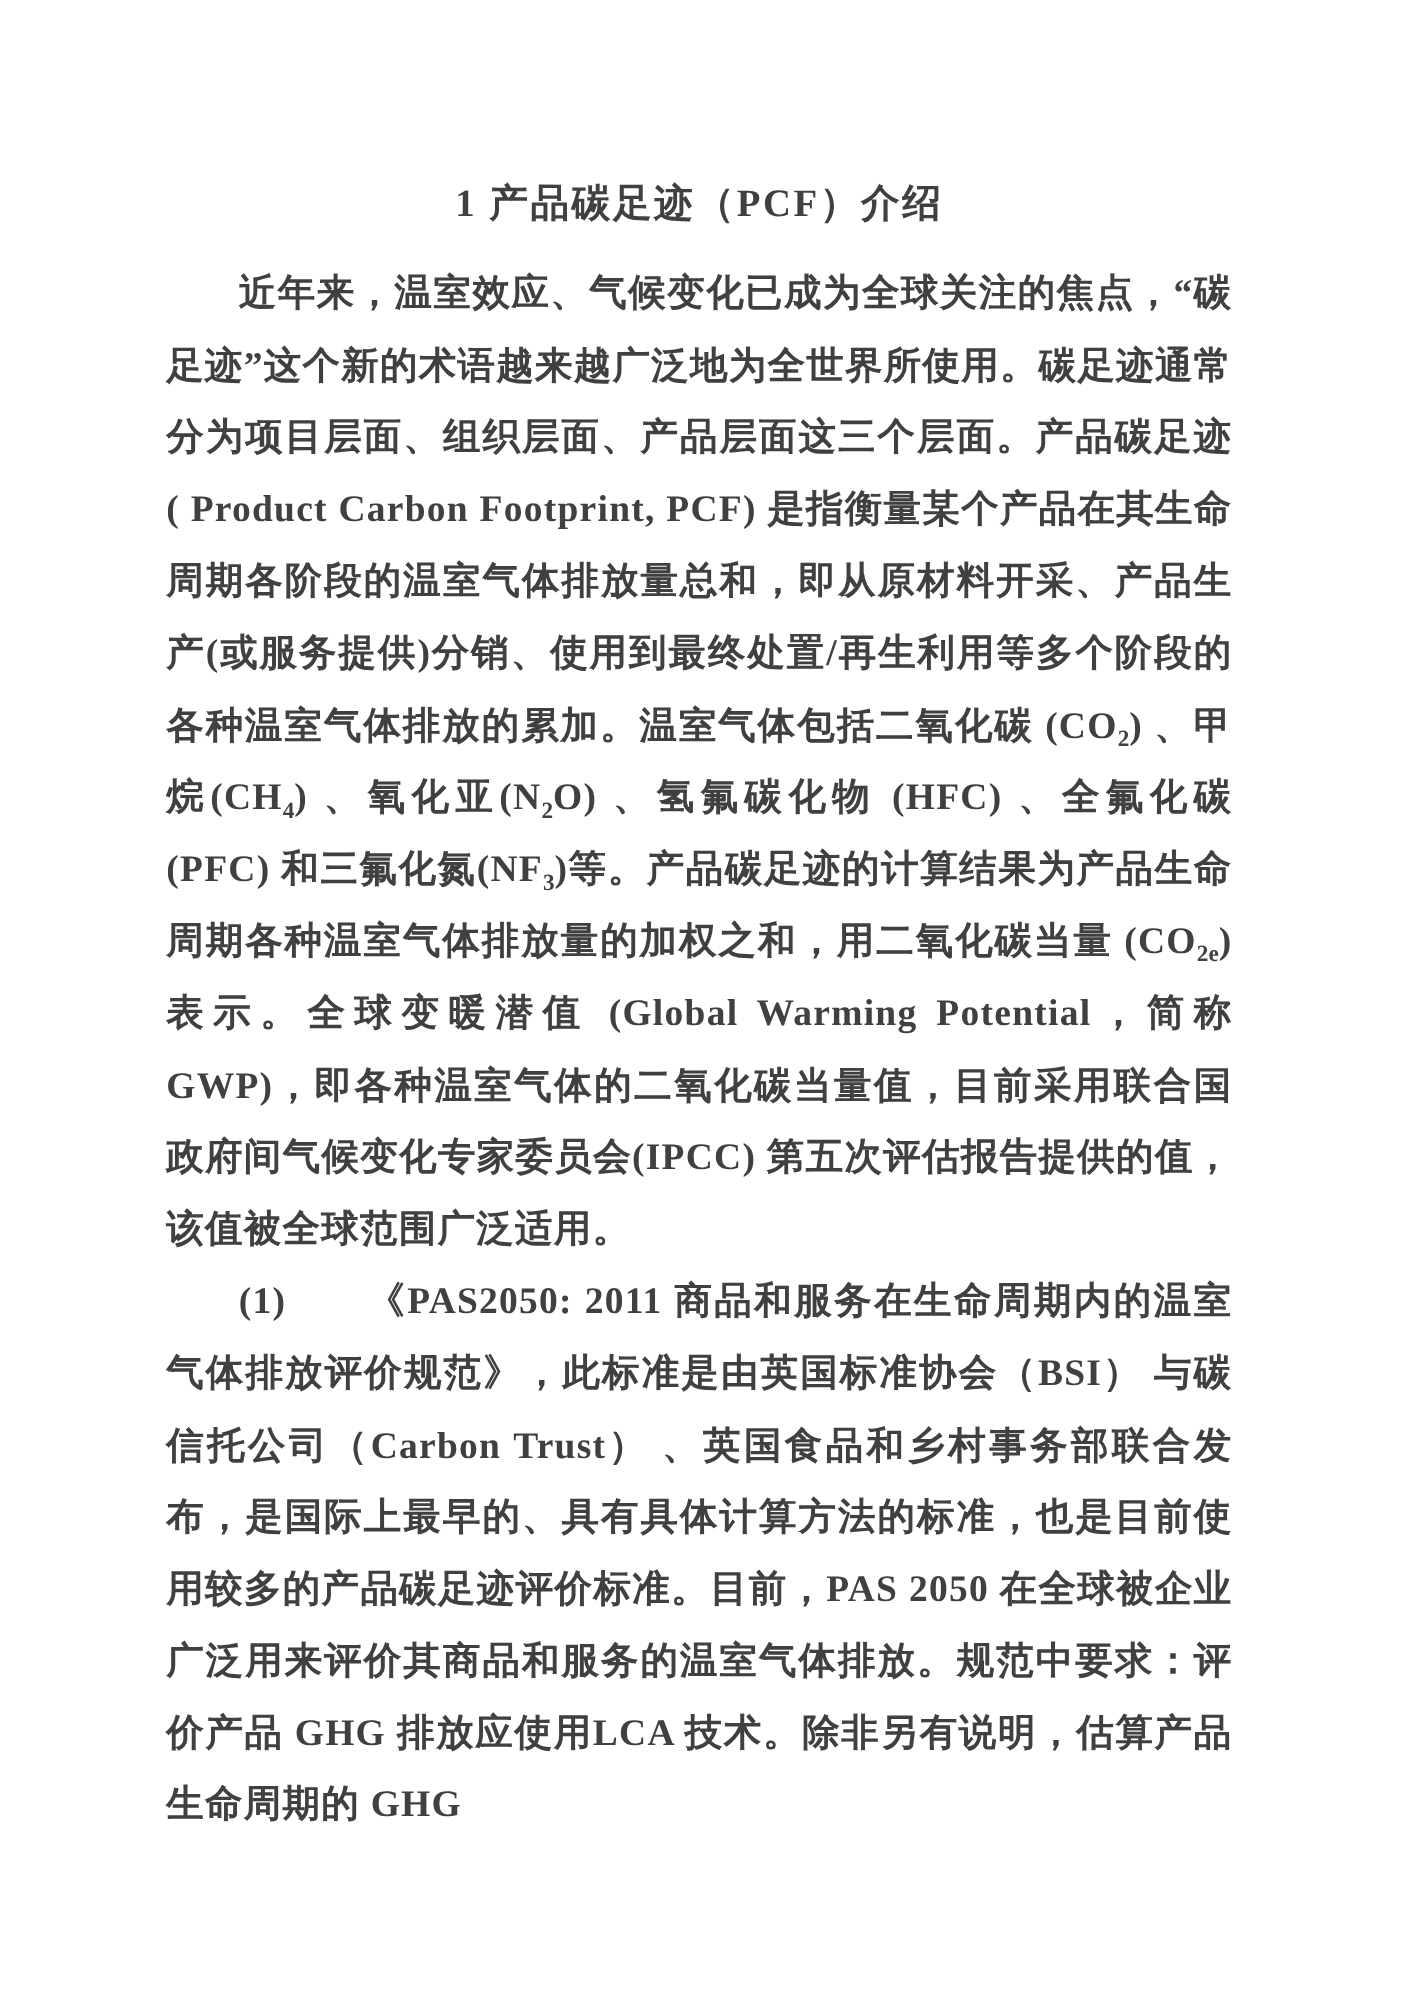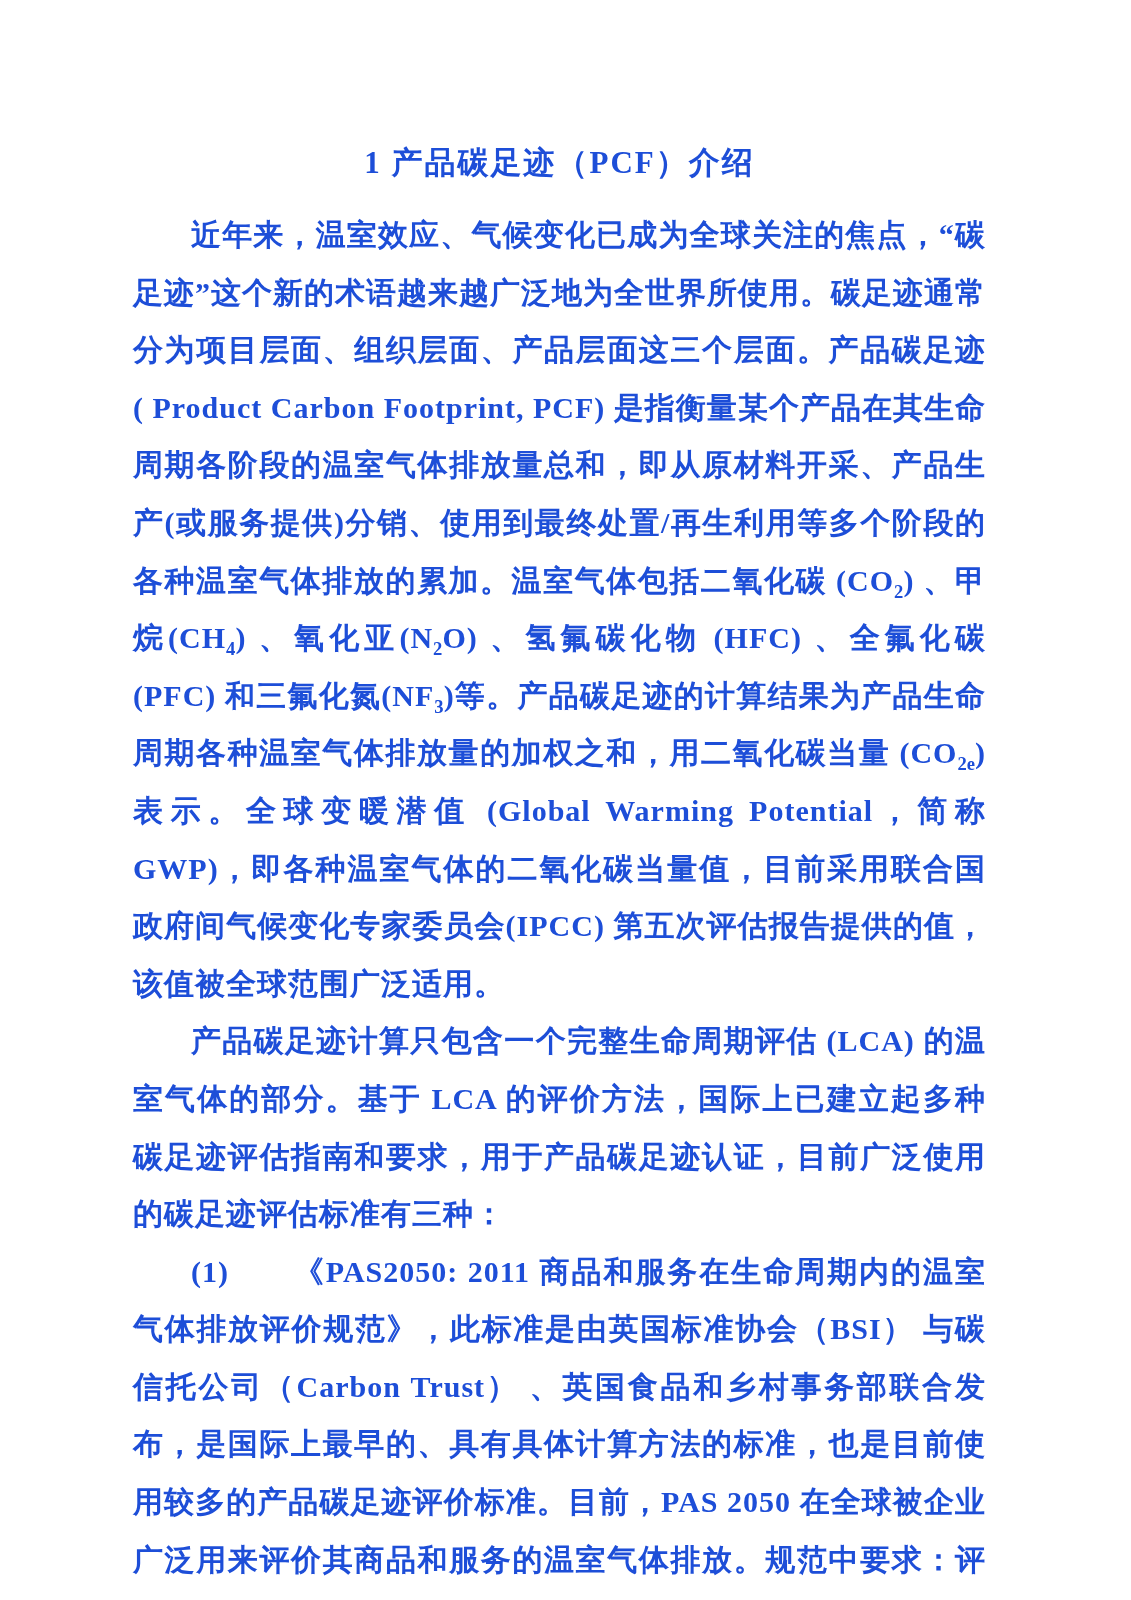--- a/index.html
+++ b/index.html
@@ -6,21 +6,21 @@
     margin: 0;
     padding: 0;
     background: #e8e8e8;
   }
   .page {
     position: relative;
     width: 1131px;
     height: 1600px;
     margin: 0 auto;
     background: #ffffff;
-    color: #1d4ed8;
+    color: #404040;
     font-family: "Liberation Serif", "DejaVu Serif", serif;
     overflow: hidden;
     box-sizing: border-box;
   }
   .content {
     position: absolute;
     left: 133px;
     top: 140px;
     width: 853px;
   }
@@ -49,16 +49,15 @@
     letter-spacing: 0;
   }
 </style>
 </head>
 <body>
 
 <div class="page">
   <div class="content">
     <h1 class="doc-title">1 产品碳足迹（PCF）介绍</h1>
     <p class="paragraph"><span>近年来，温室效应、气候变化已成为全球关注的焦点，“碳足迹”这个新的术语越来越广泛地为全世界所使用。碳足迹通常分为项目层面、组织层面、产品层面这三个层面。产品碳足迹 ( Product Carbon Footprint, PCF) 是指衡量某个产品在其生命周期各阶段的温室气体排放量总和，即从原材料开采、产品生产(或服务提供)分销、使用到最终处置/再生利用等多个阶段的各种温室气体排放的累加。温室气体包括二氧化碳 (CO</span><sub>2</sub><span>) 、甲烷(CH</span><sub>4</sub><span>) 、氧化亚(N</span><sub>2</sub><span>O) 、氢氟碳化物 (HFC) 、全氟化碳(PFC) 和三氟化氮(NF</span><sub>3</sub><span>)等。产品碳足迹的计算结果为产品生命周期各种温室气体排放量的加权之和，用二氧化碳当量 (CO</span><sub>2e</sub><span>) 表示。全球变暖潜值 (Global Warming Potential，简称GWP)，即各种温室气体的二氧化碳当量值，目前采用联合国政府间气候变化专家委员会(IPCC) 第五次评估报告提供的值，该值被全球范围广泛适用。</span></p>
-    <p class="paragraph"><span>产品碳足迹计算只包含一个完整生命周期评估 (LCA) 的温室气体的部分。基于 LCA 的评价方法，国际上已建立起多种碳足迹评估指南和要求，用于产品碳足迹认证，目前广泛使用的碳足迹评估标准有三种：</span></p>
     <p class="paragraph"><span>(1)　　《PAS2050: 2011 商品和服务在生命周期内的温室气体排放评价规范》，此标准是由英国标准协会（BSI） 与碳信托公司（Carbon Trust） 、英国食品和乡村事务部联合发布，是国际上最早的、具有具体计算方法的标准，也是目前使用较多的产品碳足迹评价标准。目前，PAS 2050 在全球被企业广泛用来评价其商品和服务的温室气体排放。规范中要求：评价产品 GHG 排放应使用LCA 技术。除非另有说明，估算产品生命周期的 GHG</span></p>
   </div>
 </div>
 
 </body></html>

